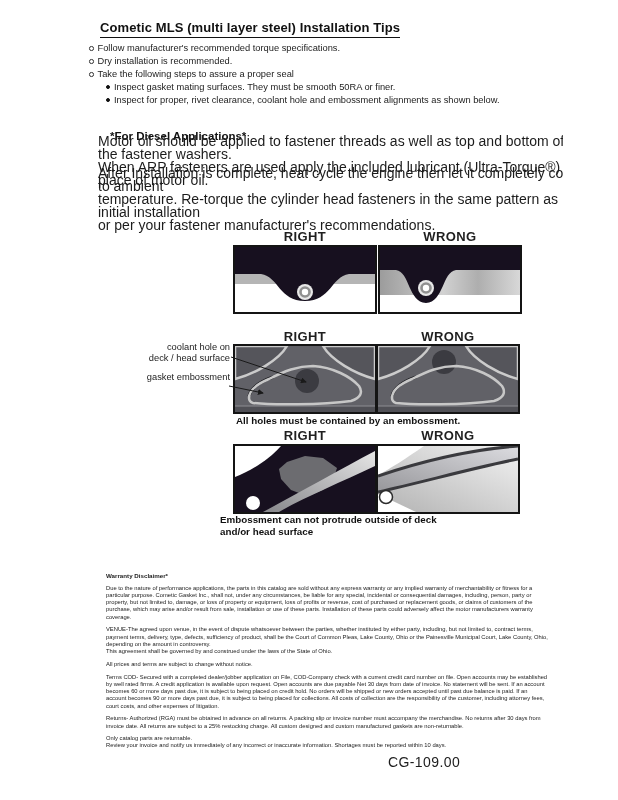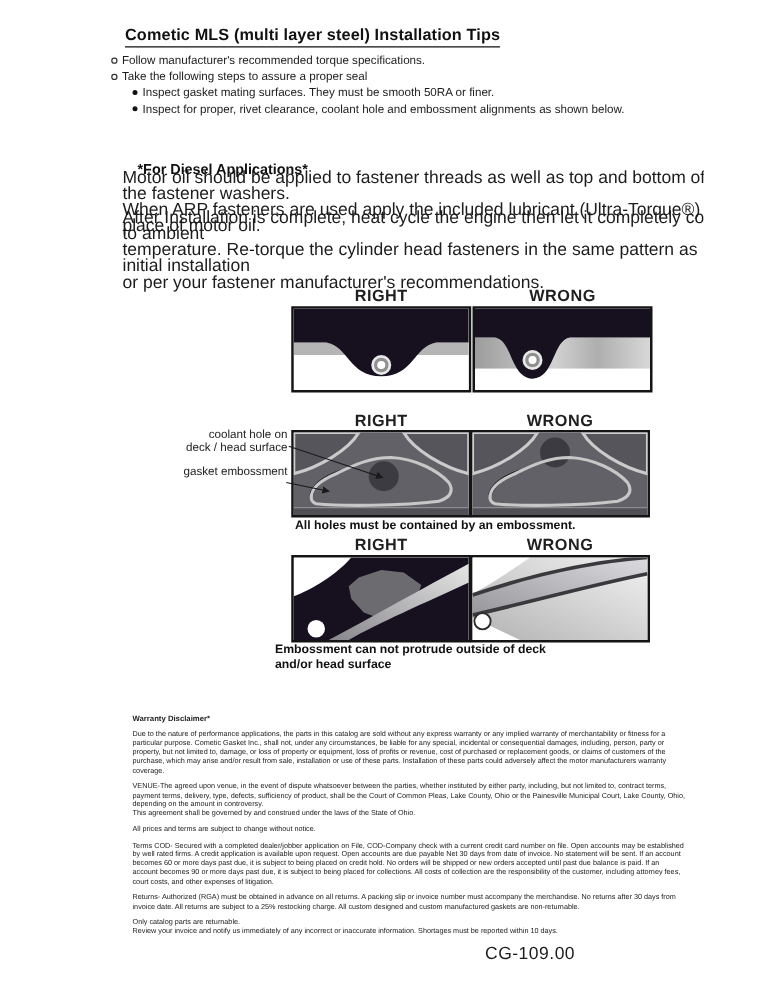--- a/index.html
+++ b/index.html
@@ -64,20 +64,24 @@
 
   <h1 class="title abs" style="left:100px; top:20px;">Cometic MLS (multi layer steel) Installation Tips</h1>
 
   <div class="bullets abs" style="left:89px; top:42px;text-align:center;">
     <div class="brow">
       <span class="bmark"></span>
       <span>Follow manufacturer's recommended torque specifications.</span>
     </div>
     <div class="brow">
       <span class="bmark"></span>
+      <span>Dry installation is recommended.</span>
+    </div>
+    <div class="brow">
+      <span class="bmark"></span>
       <span>Take the following steps to assure a proper seal</span>
     </div>
     <div class="brow sub">
       <span class="bmark filled"></span>
       <span>Inspect gasket mating surfaces.  They must be smooth 50RA or finer.</span>
     </div>
     <div class="brow sub">
       <span class="bmark filled"></span>
       <span>Inspect for proper, rivet clearance, coolant hole and embossment alignments as shown below.</span>
     </div>

